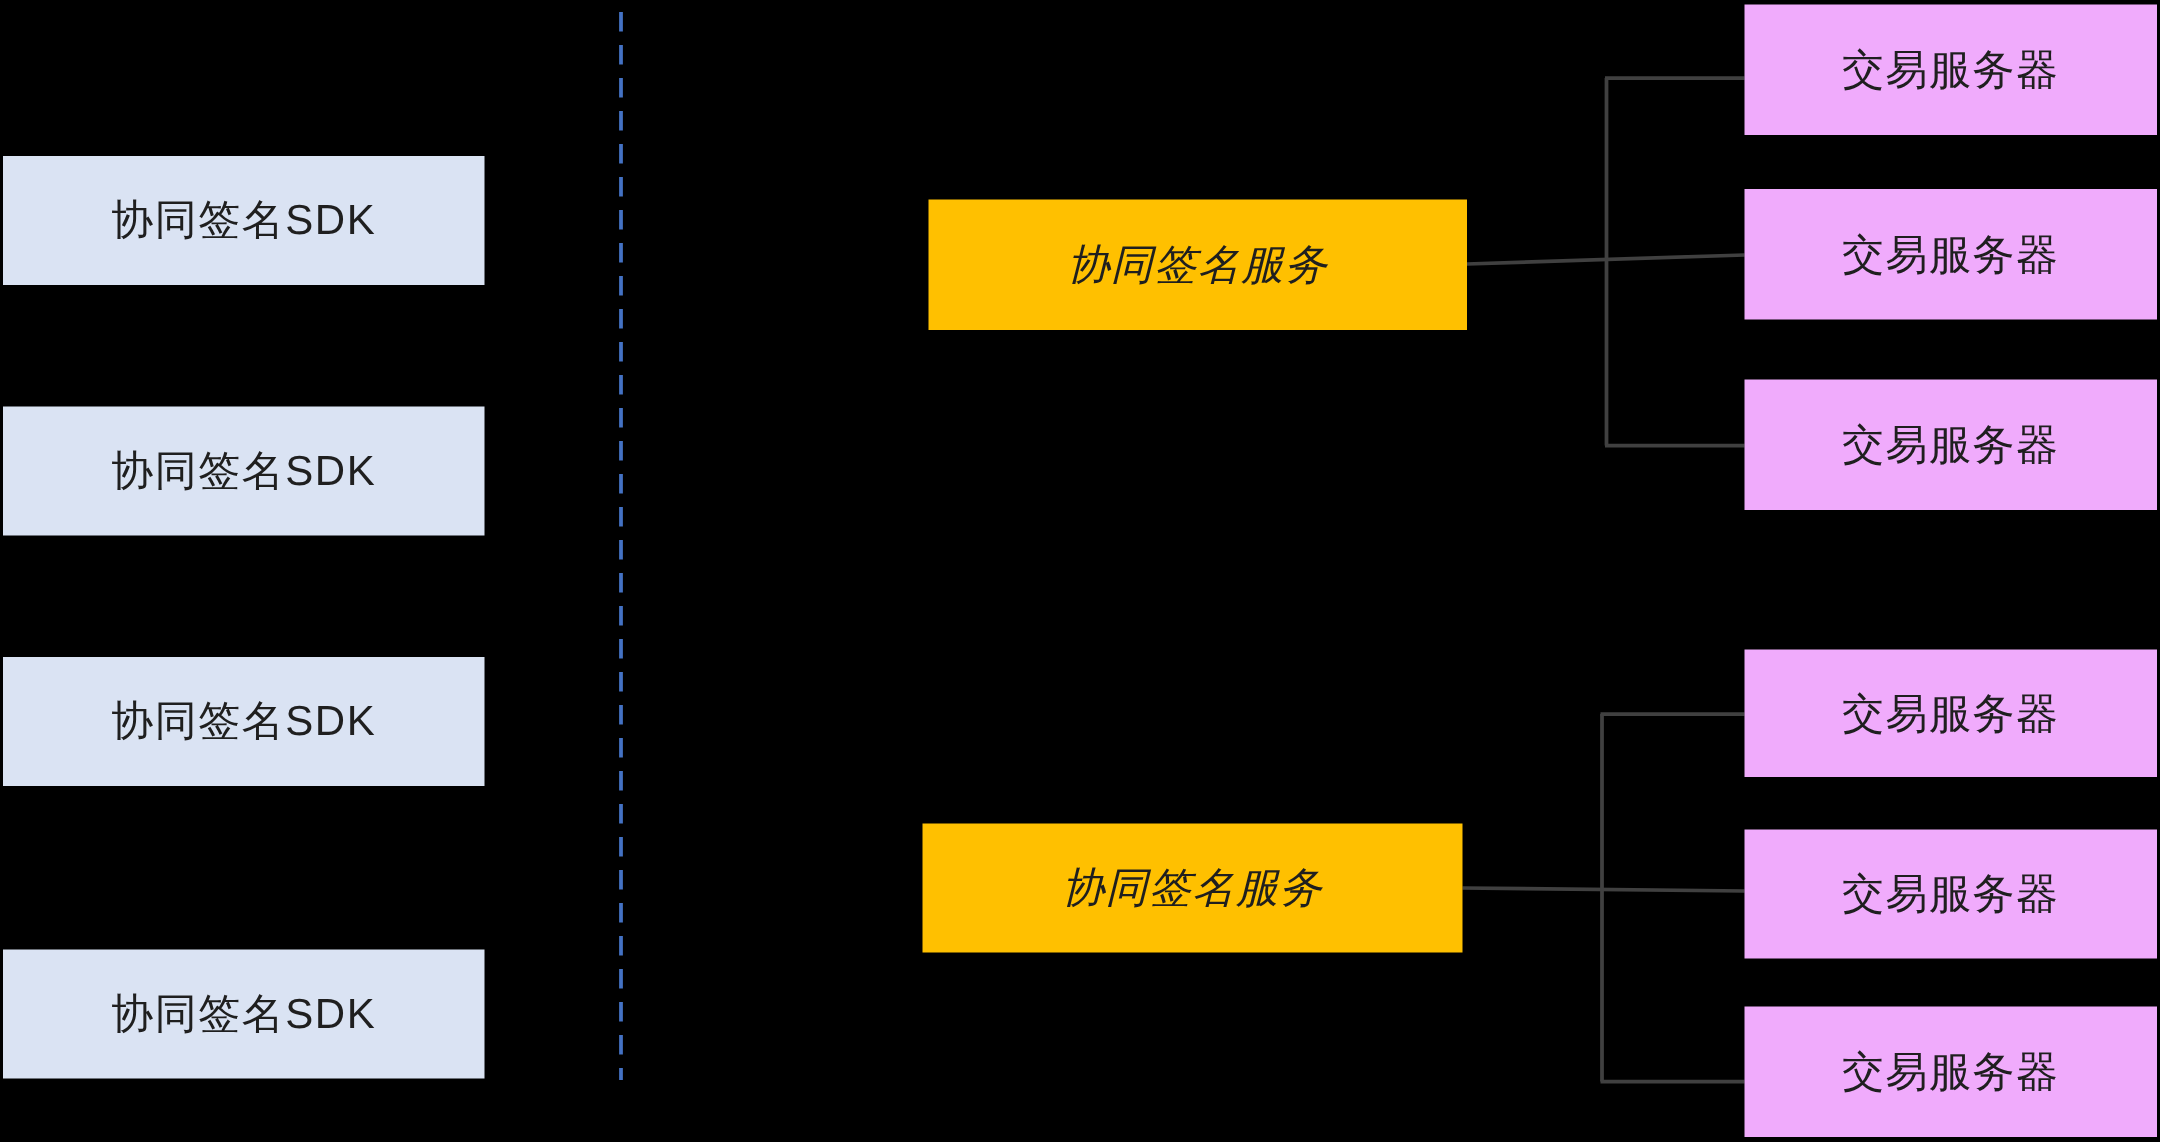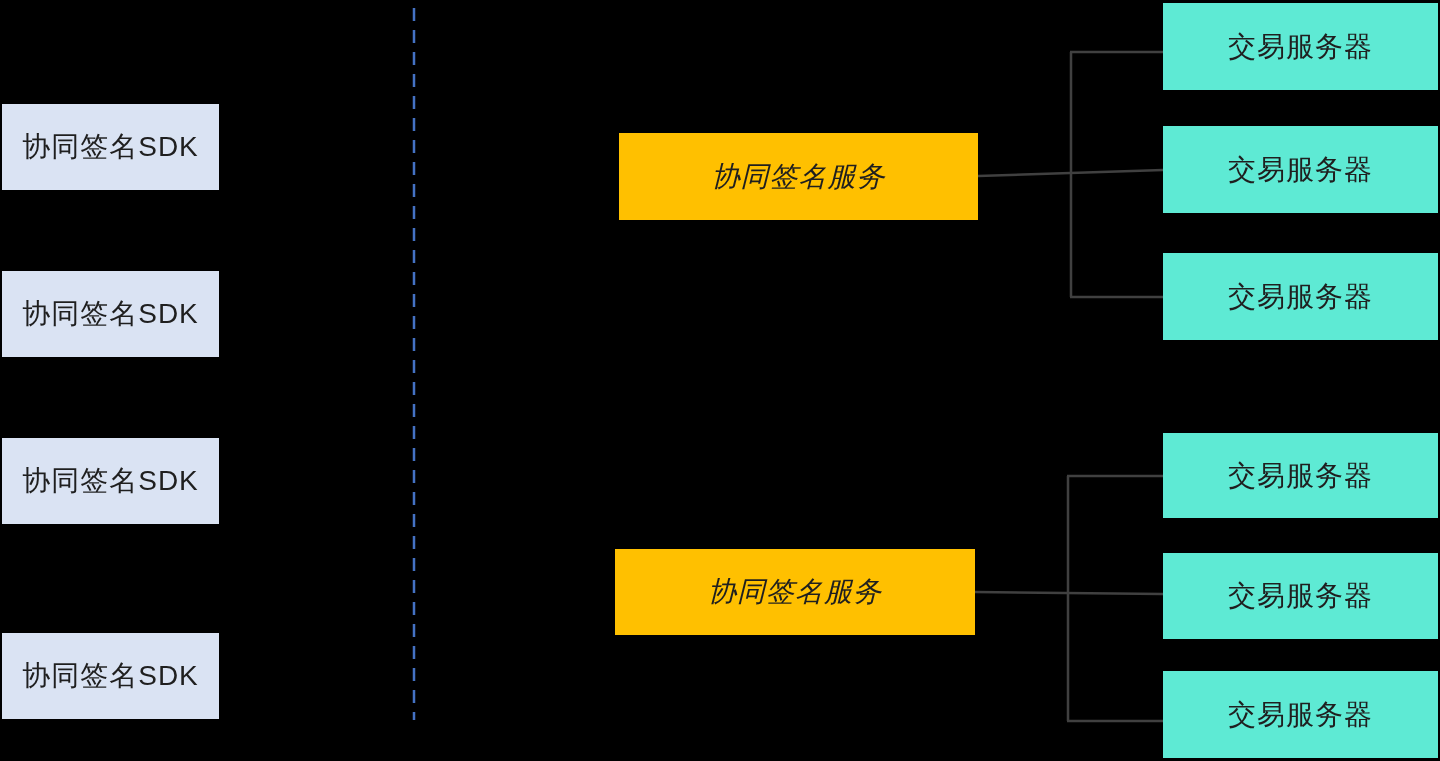--- a/index.html
+++ b/index.html
@@ -26,23 +26,23 @@
     position: absolute;
     display: flex;
     align-items: center;
     justify-content: center;
     font-size: 28px;
     letter-spacing: 1px;
     color: #1F1F1F;
     text-align: center;
     white-space: nowrap;
   }
-  .node.sdk     { background: #DAE3F3; left: 2px;    width: 217px; height: 86px; }
+  .node.sdk     { background: #DAE3F3; left: 2px;    width: 321px; height: 86px; }
   .node.service { background: #FFC000; font-style: italic; }
-  .node.server  { background: #5eead4; left: 1163px; width: 275px; height: 87px; text-align: center; }
+  .node.server  { background: #f0abfc; left: 1163px; width: 275px; height: 87px; text-align: center; }
 </style>
 </head>
 <body>
 
 <div class="canvas">
 
   <svg class="lines-layer" viewBox="0 0 1440 761" xmlns="http://www.w3.org/2000/svg">
 
     <line x1="414" y1="8" x2="414" y2="720" stroke="#4472C4" stroke-width="2.5" stroke-dasharray="13 9"></line>
 

